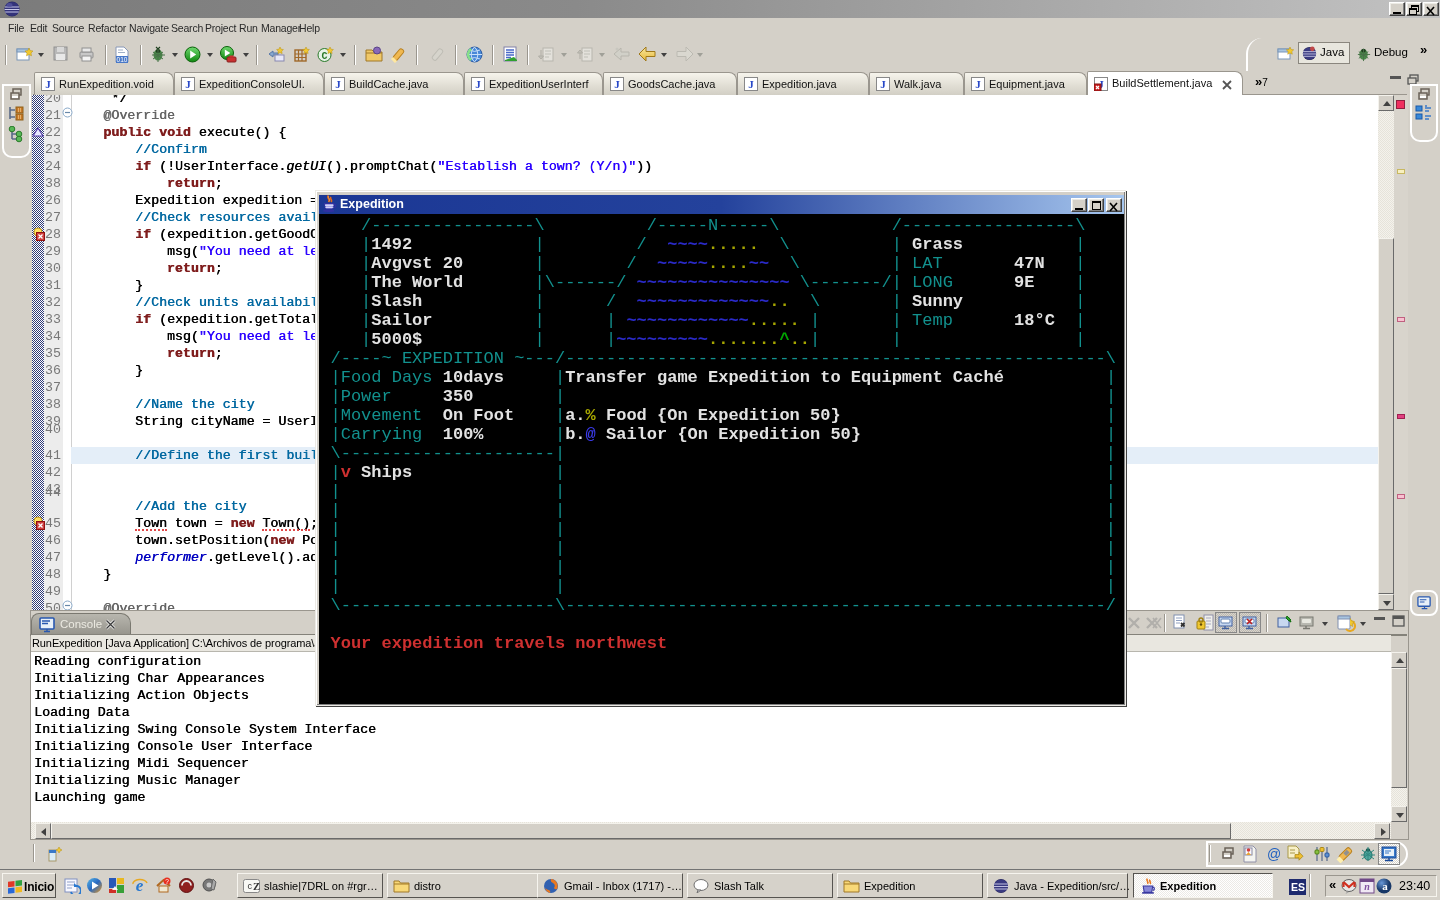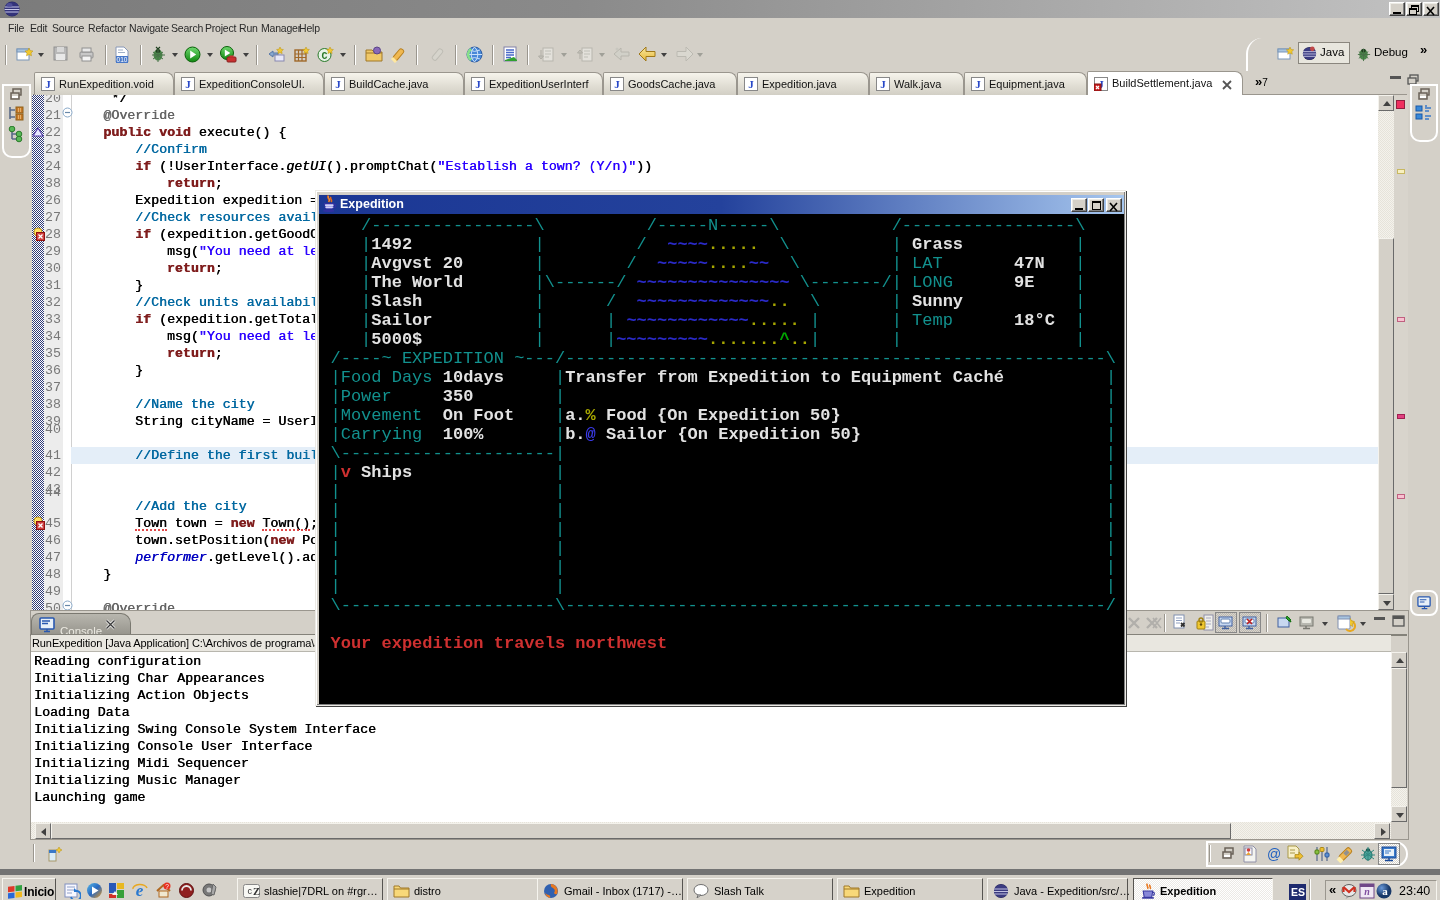--- a/index.html
+++ b/index.html
@@ -55,41 +55,41 @@
 .arrow { position:absolute; width:0; height:0; }
 </style>
 </head>
 <body>
 <style>
 
 #conpanel { left:30px; top:612px; width:1378px; height:228px; }
 #contab { position:absolute; left:1px; top:1px; width:100px; height:22px;
   background:linear-gradient(#B8B6AE,#96948C); border:1px solid #7a7870; border-bottom:none;
   border-radius:8px 10px 0 0; }
-#contab .lbl { position:absolute; left:28px; top:11px; font-size:11.5px; color:#ECEAE2; }
+#contab .lbl { position:absolute; left:28px; top:4px; font-size:11.5px; color:#ECEAE2; }
 #coninfo { position:absolute; left:1px; top:23px; width:1360px; height:17px; background:#E9E7E0;
   border-bottom:1px solid #B8B6AE; font-size:11px; color:#000; letter-spacing:-0.1px; }
 #context { position:absolute; left:1px; top:40px; width:1360px; height:171px; background:#fff; }
 #context pre { position:absolute; left:3px; top:1px; font-family:"Liberation Mono",monospace;
   font-size:13.25px; line-height:17px; color:#000; text-shadow:0.45px 0 0 currentColor; }
 
 #game { left:315px; top:190px; width:811px; height:516px; background:#D4D0C8; z-index:50;
   border:1px solid #ECEAE4; box-shadow:1px 1px 0 #404040, inset 1px 1px 0 #fff, inset -1px -1px 0 #808080; }
 #gtitle { position:absolute; left:3px; top:4px; width:805px; height:19px;
   background:linear-gradient(90deg,#1B3794 0%,#24429C 50%,#A6C6EE 100%); }
 #gtitle .gt { position:absolute; left:21px; top:2px; color:#fff; font-weight:bold; font-size:12.5px; }
 #gconsole { position:absolute; left:3px; top:23px; width:805px; height:490px; background:#000; overflow:hidden; }
 #gconsole pre { position:absolute; left:1.3px; top:2px; font-family:"Liberation Mono",monospace;
   font-size:17px; line-height:19px; color:#ddd; white-space:pre; font-weight:bold; }
 #gconsole i { font-style:normal; }
 i.t { color:#12918E; font-weight:normal; } i.w { color:#E2E2E2; } i.b { color:#2A2AC8; }
 i.y { color:#A6A600; } i.g { color:#00A400; } i.r { color:#CE3030; } i.a { color:#3A3AE8; }
 
 #taskbar { left:0; top:869px; width:1440px; height:31px; background:#D6D2CA;
-  border-top:6px solid #737373; z-index:100; }
+  border-top:1px solid #737373; z-index:100; }
 .tbtn { position:absolute; top:3px; height:25px; background:#D6D2CA;
   border:1px solid; border-color:#F6F4EE #565450 #565450 #F6F4EE; }
 .tbtn .lbl { position:absolute; left:26px; top:6px; font-size:11px; color:#000; white-space:nowrap; overflow:hidden; }
 .tbtn.active { background:#ECEAE6;
   background-image:conic-gradient(#fff 0 25%, transparent 0 50%, #fff 0 75%, transparent 0);
   background-size:2px 2px; border-color:#565450 #F6F4EE #F6F4EE #565450; }
 .tbtn.active .lbl { font-weight:bold; }
 .qicon { position:absolute; top:7px; width:17px; height:17px; }
 
 .fvbar { position:absolute; background:#D4D0C8; border:2px solid #fff; }
@@ -699,21 +699,21 @@
  </div>
  <div id="gconsole">
       <pre>    <i class="t">/----------------\</i>          <i class="t">/-----N-----\</i>           <i class="t">/-----------------\</i>
     <i class="t">|</i><i class="w">1492</i>            <i class="t">|</i>         <i class="t">/</i>  <i class="b">~~~~</i><i class="y">.....</i>  <i class="t">\</i>          <i class="t">|</i> <i class="w">Grass</i>           <i class="t">|</i>
     <i class="t">|</i><i class="w">Avgvst 20</i>       <i class="t">|</i>        <i class="t">/</i>  <i class="b">~~~~~</i><i class="y">....</i><i class="b">~~</i>  <i class="t">\</i>         <i class="t">|</i> <i class="t">LAT</i>       <i class="w">47N</i>   <i class="t">|</i>
     <i class="t">|</i><i class="w">The World</i>       <i class="t">|\------/</i> <i class="b">~~~~~~~~~~~~~~~</i> <i class="t">\-------/|</i> <i class="t">LONG</i>      <i class="w">9E</i>    <i class="t">|</i>
     <i class="t">|</i><i class="w">Slash</i>           <i class="t">|</i>      <i class="t">/</i>  <i class="b">~~~~~~~~~~~~~</i><i class="y">..</i>  <i class="t">\</i>       <i class="t">|</i> <i class="w">Sunny</i>           <i class="t">|</i>
     <i class="t">|</i><i class="w">Sailor</i>          <i class="t">|</i>      <i class="t">|</i> <i class="b">~~~~~~~~~~~~</i><i class="y">.....</i> <i class="t">|</i>       <i class="t">|</i> <i class="t">Temp</i>      <i class="w">18°C</i>  <i class="t">|</i>
     <i class="t">|</i><i class="w">5000$</i>           <i class="t">|</i>      <i class="t">|</i><i class="b">~~~~~~~~~</i><i class="y">.......</i><i class="g">^</i><i class="y">..</i><i class="t">|</i>       <i class="t">|</i>                 <i class="t">|</i>
  <i class="t">/----~ EXPEDITION ~---/-----------------------------------------------------\</i>
- <i class="t">|Food Days</i> <i class="w">10days</i>     <i class="t">|</i><i class="w">Transfer from Expedition to Equipment Caché</i>          <i class="t">|</i>
+ <i class="t">|Food Days</i> <i class="w">10days</i>     <i class="t">|</i><i class="w">Transfer game Expedition to Equipment Caché</i>          <i class="t">|</i>
  <i class="t">|Power</i>     <i class="w">350</i>        <i class="t">|</i>                                                     <i class="t">|</i>
  <i class="t">|Movement</i>  <i class="w">On Foot</i>    <i class="t">|</i><i class="w">a.</i><i class="y">%</i> <i class="w">Food {On Expedition 50}</i>                          <i class="t">|</i>
  <i class="t">|Carrying</i>  <i class="w">100%</i>       <i class="t">|</i><i class="w">b.</i><i class="a">@</i> <i class="w">Sailor {On Expedition 50}</i>                        <i class="t">|</i>
  <i class="t">\---------------------|</i>                                                     <i class="t">|</i>
  <i class="t">|</i><i class="r">v</i> <i class="w">Ships</i>              <i class="t">|</i>                                                     <i class="t">|</i>
  <i class="t">|</i>                     <i class="t">|</i>                                                     <i class="t">|</i>
  <i class="t">|</i>                     <i class="t">|</i>                                                     <i class="t">|</i>
  <i class="t">|</i>                     <i class="t">|</i>                                                     <i class="t">|</i>
  <i class="t">|</i>                     <i class="t">|</i>                                                     <i class="t">|</i>
  <i class="t">|</i>                     <i class="t">|</i>                                                     <i class="t">|</i>

